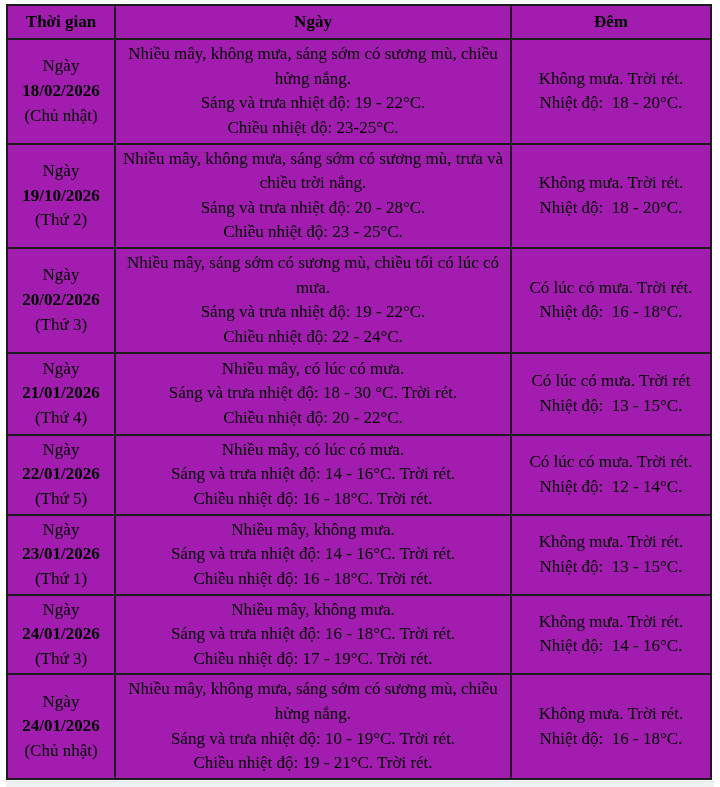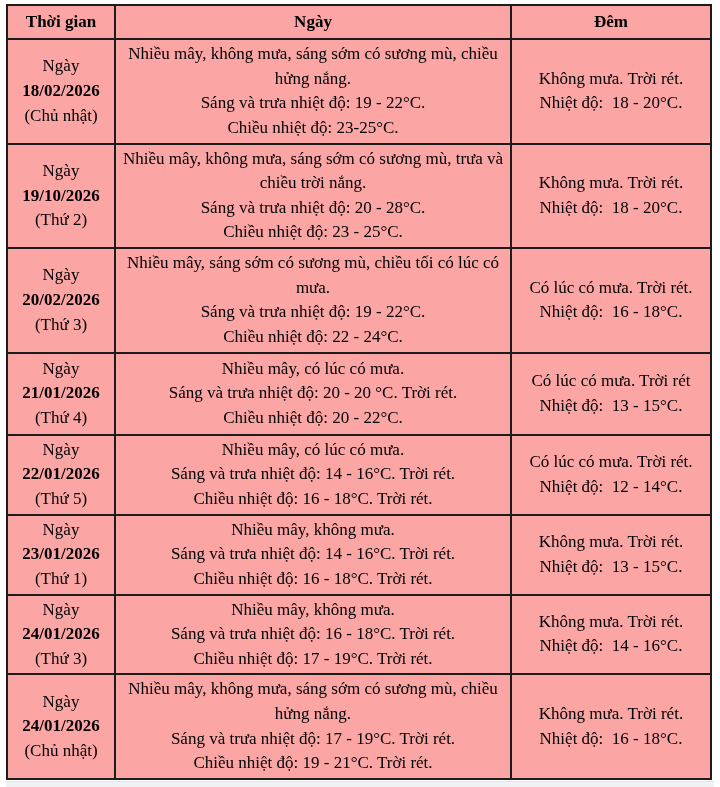--- a/index.html
+++ b/index.html
@@ -13,21 +13,21 @@
     color: #000000;
     -webkit-font-smoothing: antialiased;
   }
   .page {
     padding: 4px 6px 0 6px;
   }
   table.forecast {
     border-collapse: collapse;
     table-layout: fixed;
     width: 706px;
-    background: #fca5a5;
+    background: #a21caf;
     font-family: Liberation Serif, serif;
   }
   table.forecast th,
   table.forecast td {
     border: 2px solid #1c1c1c;
     vertical-align: middle;
     text-align: center;
     padding: 2px 4px;
     font-size: 17px;
     line-height: 1.45;
@@ -132,21 +132,21 @@
   </tr>
 
   <tr>
     <td class="time-cell">
       <div class="cell-line">Ngày</div>
       <div class="cell-line date">21/01/2026</div>
       <div class="cell-line">(Thứ 4)</div>
     </td>
     <td class="day-cell">
       <div class="cell-line">Nhiều mây, có lúc có mưa.</div>
-      <div class="cell-line">Sáng và trưa nhiệt độ: 20 - 20 °C. Trời rét.</div>
+      <div class="cell-line">Sáng và trưa nhiệt độ: 18 - 30 °C. Trời rét.</div>
       <div class="cell-line">Chiều nhiệt độ: 20 - 22°C.</div>
     </td>
     <td class="night-cell">
       <div class="cell-line">Có lúc có mưa. Trời rét</div>
       <div class="cell-line">Nhiệt độ:  13 - 15°C.</div>
     </td>
   </tr>
 
   <tr>
     <td class="time-cell">
@@ -200,21 +200,21 @@
   </tr>
 
   <tr>
     <td class="time-cell">
       <div class="cell-line">Ngày</div>
       <div class="cell-line date">24/01/2026</div>
       <div class="cell-line">(Chủ nhật)</div>
     </td>
     <td class="day-cell">
       <div class="cell-line">Nhiều mây, không mưa, sáng sớm có sương mù, chiều hửng nắng.</div>
-      <div class="cell-line">Sáng và trưa nhiệt độ: 17 - 19°C. Trời rét.</div>
+      <div class="cell-line">Sáng và trưa nhiệt độ: 10 - 19°C. Trời rét.</div>
       <div class="cell-line">Chiều nhiệt độ: 19 - 21°C. Trời rét.</div>
     </td>
     <td class="night-cell">
       <div class="cell-line">Không mưa. Trời rét.</div>
       <div class="cell-line">Nhiệt độ:  16 - 18°C.</div>
     </td>
   </tr>
 </tbody>
   </table>
   <div class="page-bottom"></div>

